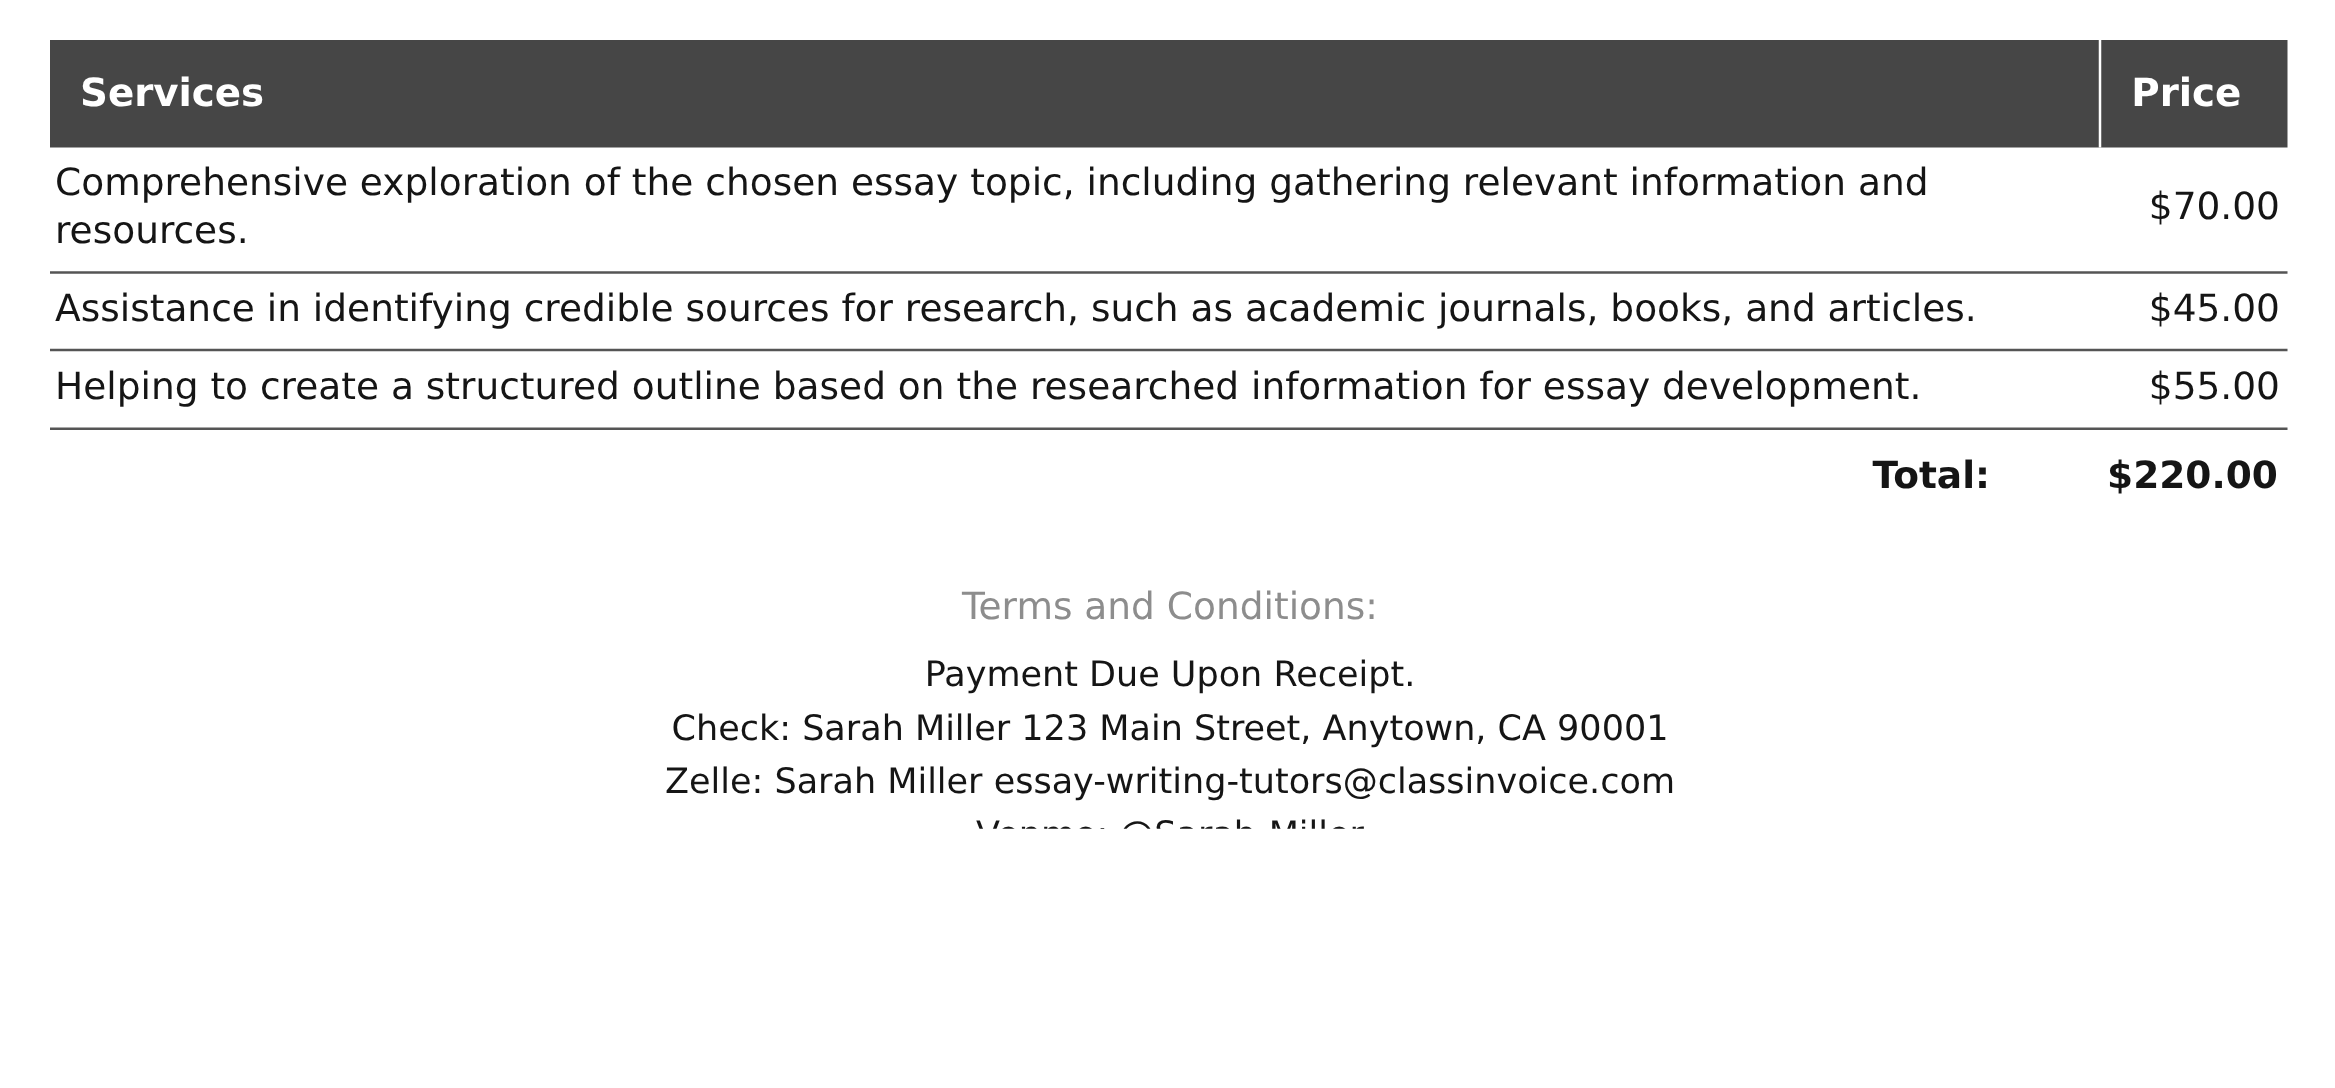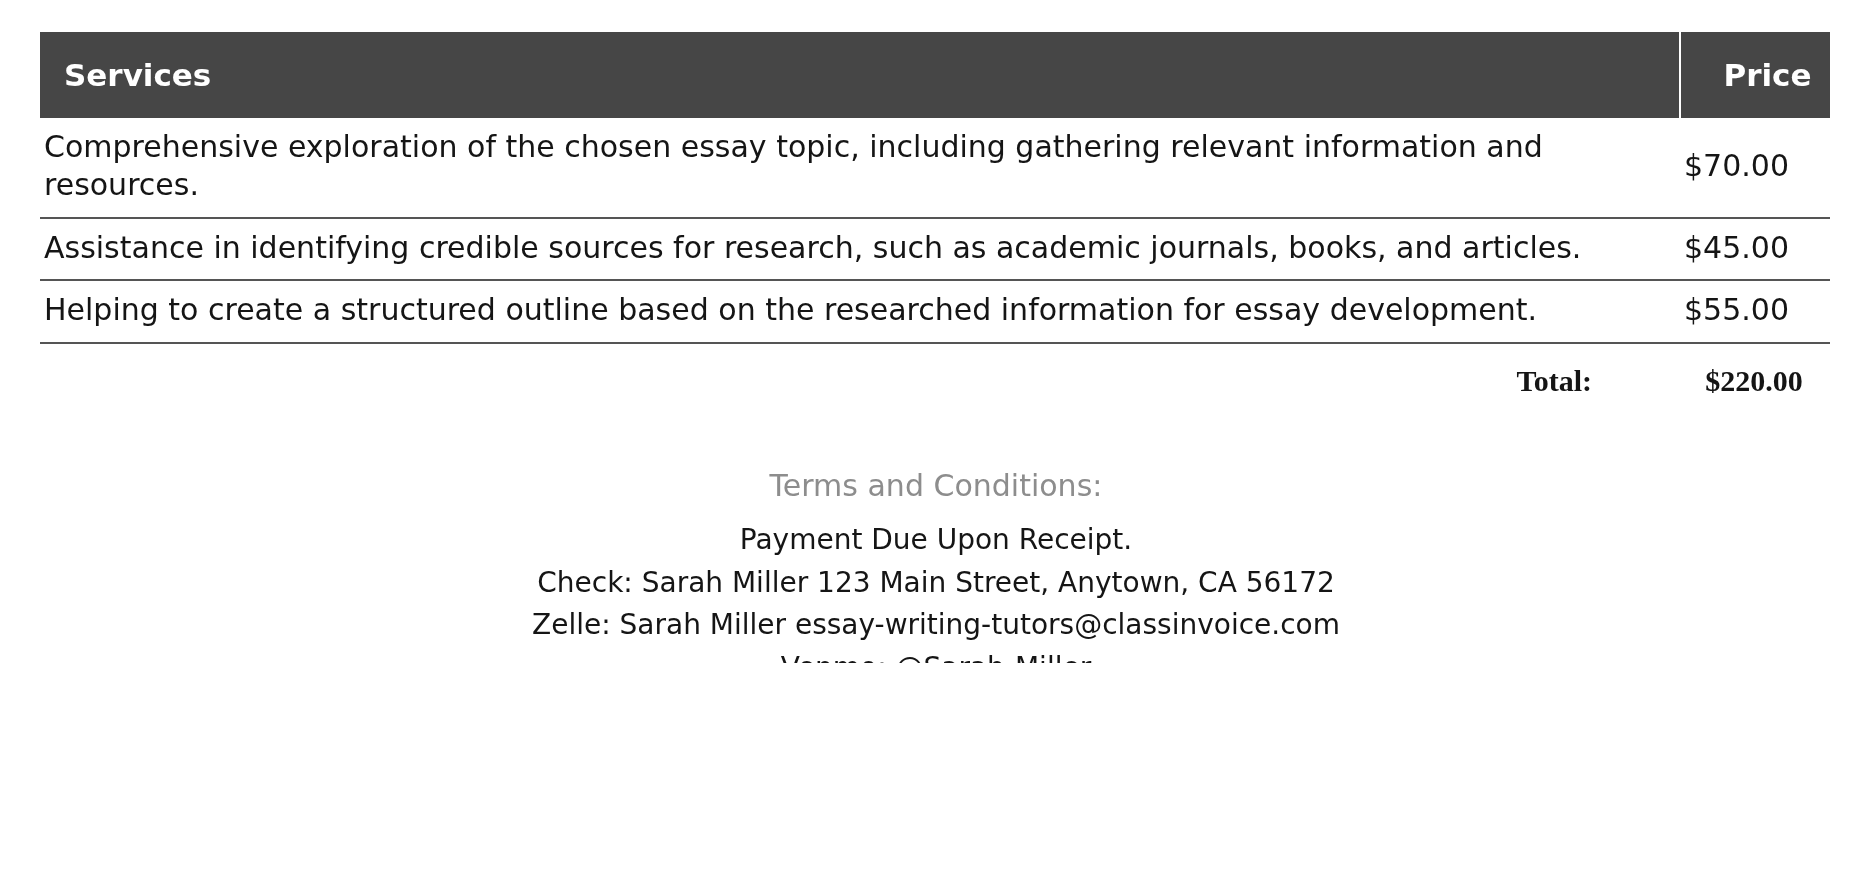--- a/index.html
+++ b/index.html
@@ -35,55 +35,54 @@
     color: #ffffff;
     font-size: 31px;
     font-weight: bold;
     text-align: left;
     padding: 16px 0 16px 24px;
     height: 54px;
     vertical-align: middle;
   }
 
   .invoice-table thead th.price-col {
-    text-align: center;
+    text-align: left;
     padding-left: 24px;
     border-left: 2px solid #ffffff;
   }
 
   .col-service { width: 1640px; }
   .col-price   { width: 150px; }
 
   .invoice-table tbody td {
     font-size: 30px;
     line-height: 1.28;
     padding: 10px 0 12px 4px;
     vertical-align: middle;
     border-bottom: 2px solid #555555;
     color: #151515;
   }
 
   .invoice-table tbody td.price-cell {
-    text-align: left;
+    text-align: right;
     padding-right: 6px;
     white-space: nowrap;
   }
 
   .invoice-table tbody tr:last-child td {
     border-bottom: 2px solid #555555;
   }
 
   
   .total-row td {
     border-bottom: none !important;
     font-size: 31px;
     font-weight: bold;
     padding-top: 18px !important;
     padding-bottom: 6px !important;
-    font-family: Liberation Serif, serif;
   }
   .total-row td.total-label {
     text-align: right;
     padding-right: 88px;
   }
   .total-row td.total-value {
     text-align: center;
     padding-right: 6px;
     white-space: nowrap;
   }
@@ -142,18 +141,18 @@
       <tr class="total-row">
         <td class="total-label">Total:</td>
         <td class="total-value">$220.00</td>
       </tr>
     </tbody>
   </table>
 
   <div class="terms">
     <div class="terms-title">Terms and Conditions:</div>
     <div class="terms-line">Payment Due Upon Receipt.</div>
-    <div class="terms-line">Check: Sarah Miller 123 Main Street, Anytown, CA 56172</div>
+    <div class="terms-line">Check: Sarah Miller 123 Main Street, Anytown, CA 90001</div>
     <div class="terms-line">Zelle: Sarah Miller essay-writing-tutors@classinvoice.com</div>
     <div class="terms-line clipped">Venmo: @Sarah-Miller</div>
   </div>
 
 </div>
 
 </body></html>

